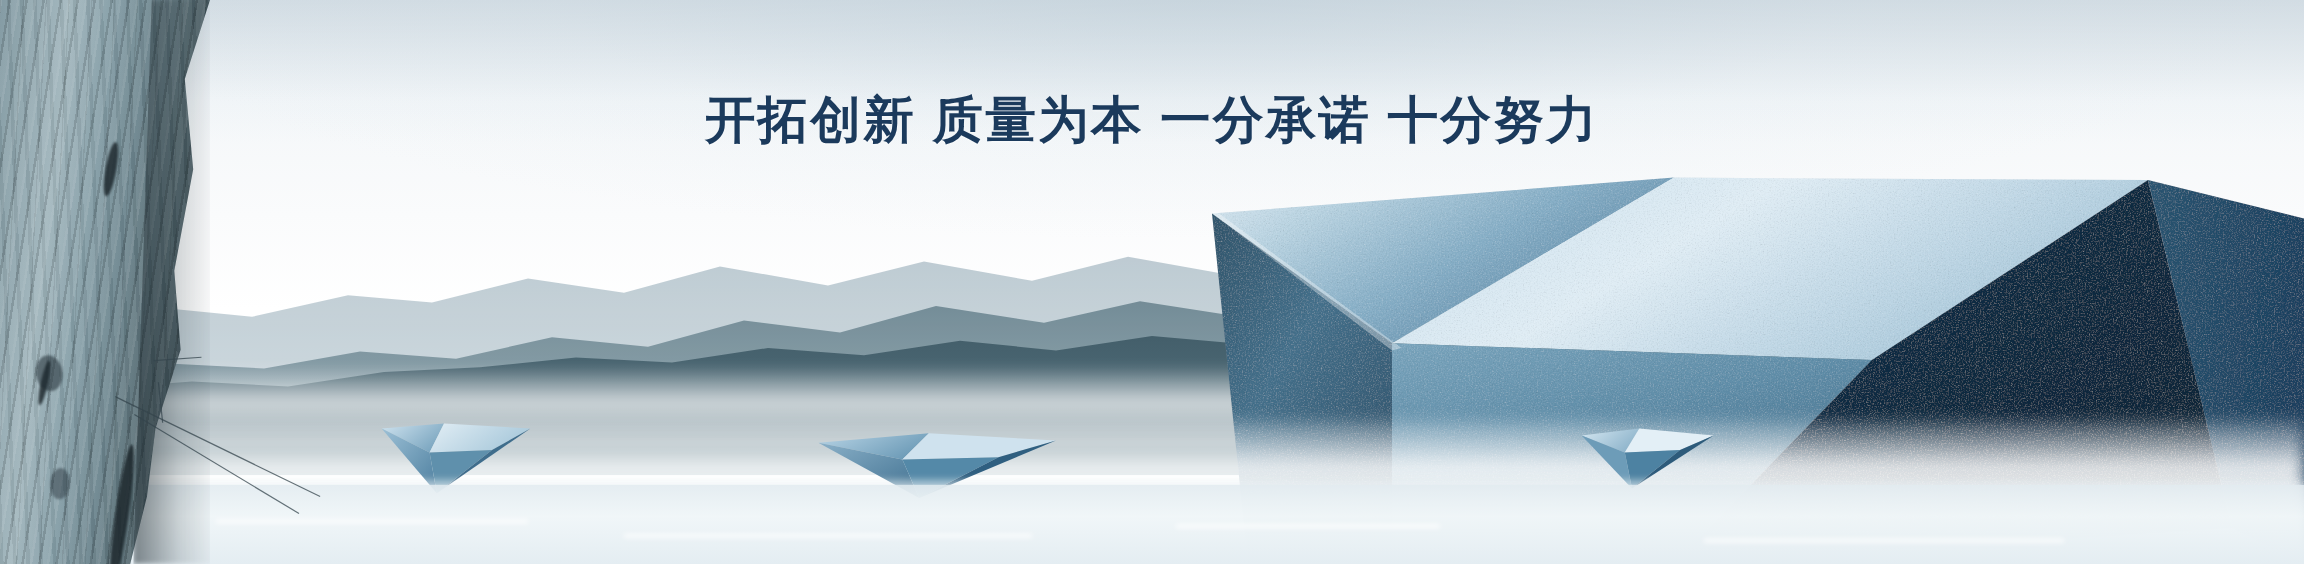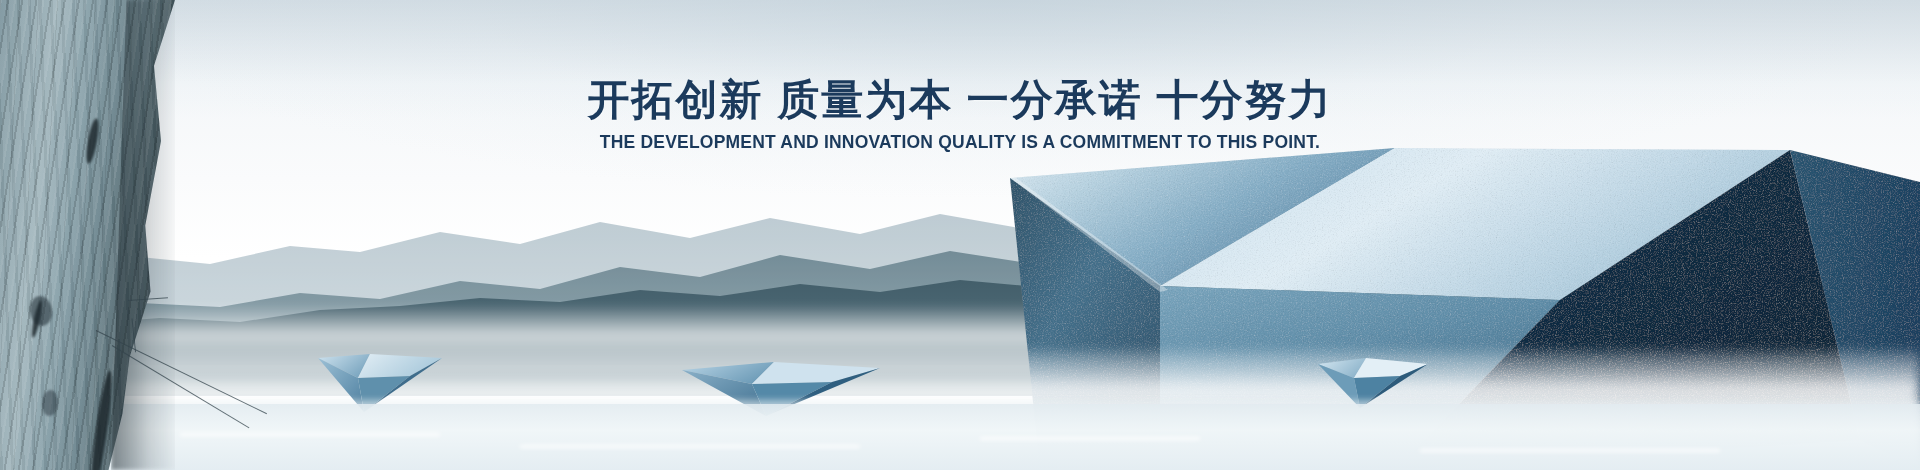--- a/index.html
+++ b/index.html
@@ -382,16 +382,15 @@
     <div class="cliff-shadow"></div>
   </div>
 
   <div class="cable" style="left:96px;  top:330px; width:190px; transform:rotate(26deg); z-index:36;"></div>
   <div class="cable" style="left:112px; top:345px; width:160px; transform:rotate(31deg); z-index:36;"></div>
   <div class="cable" style="left:128px; top:300px; width:40px;  transform:rotate(-4deg); z-index:36;"></div>
   <div class="cable" style="left:132px; top:318px; width:34px;  transform:rotate(84deg); z-index:36;"></div>
 
   <div class="text-block">
     <h1 class="headline">开拓创新  质量为本  一分承诺  十分努力</h1>
-    <p class="subline">THE DEVELOPMENT AND INNOVATION QUALITY IS A COMMITMENT TO THIS POINT.</p>
   </div>
 
 </div>
 
 </body></html>

